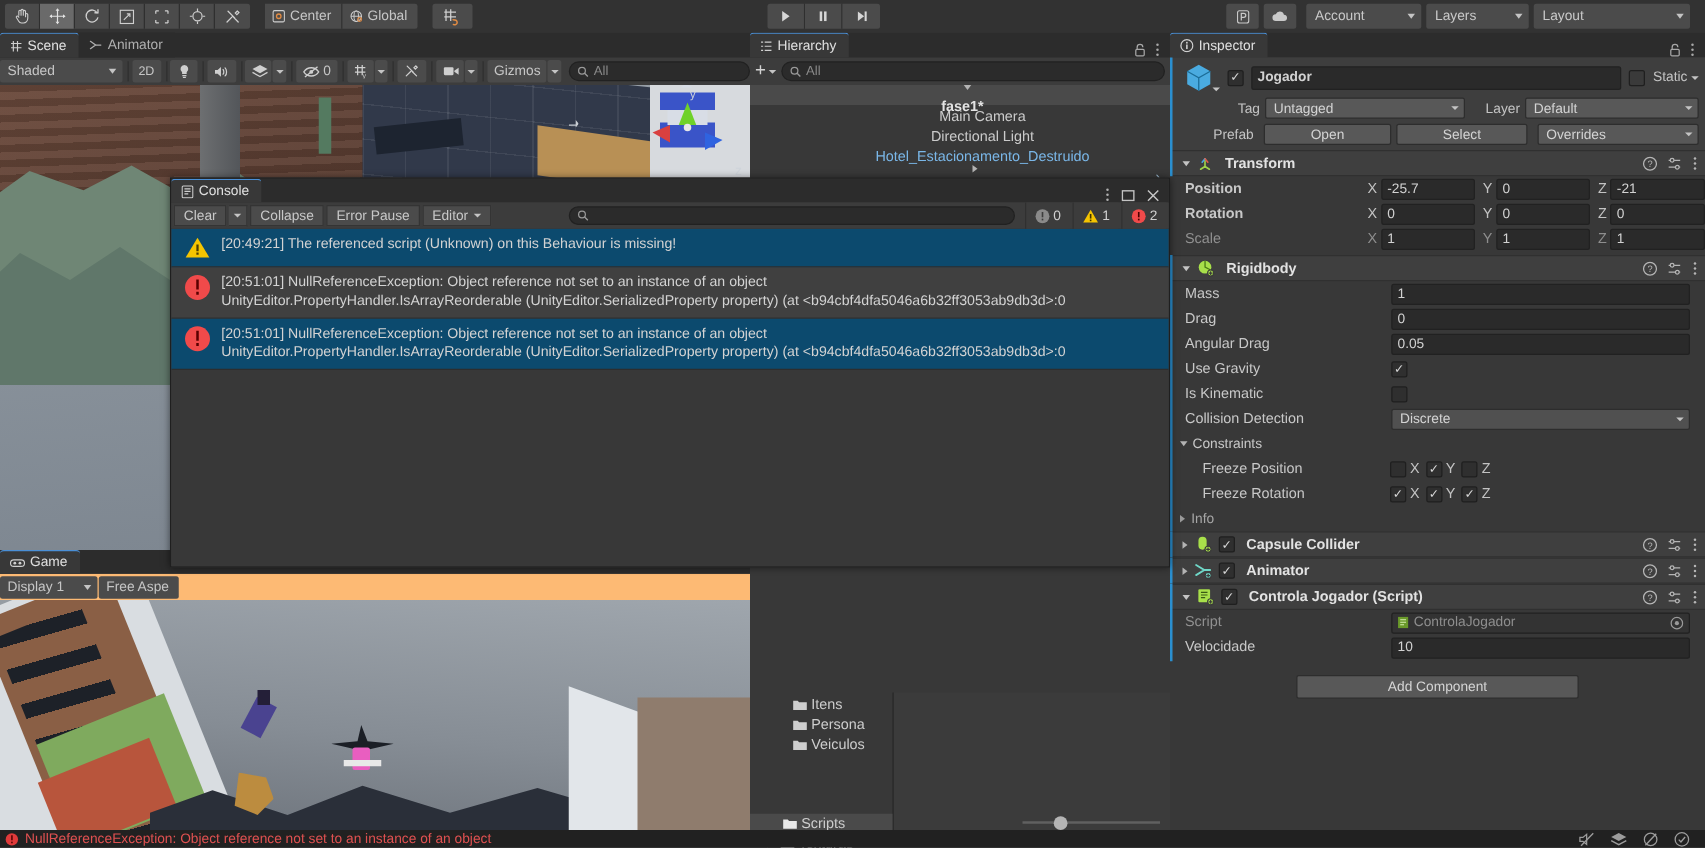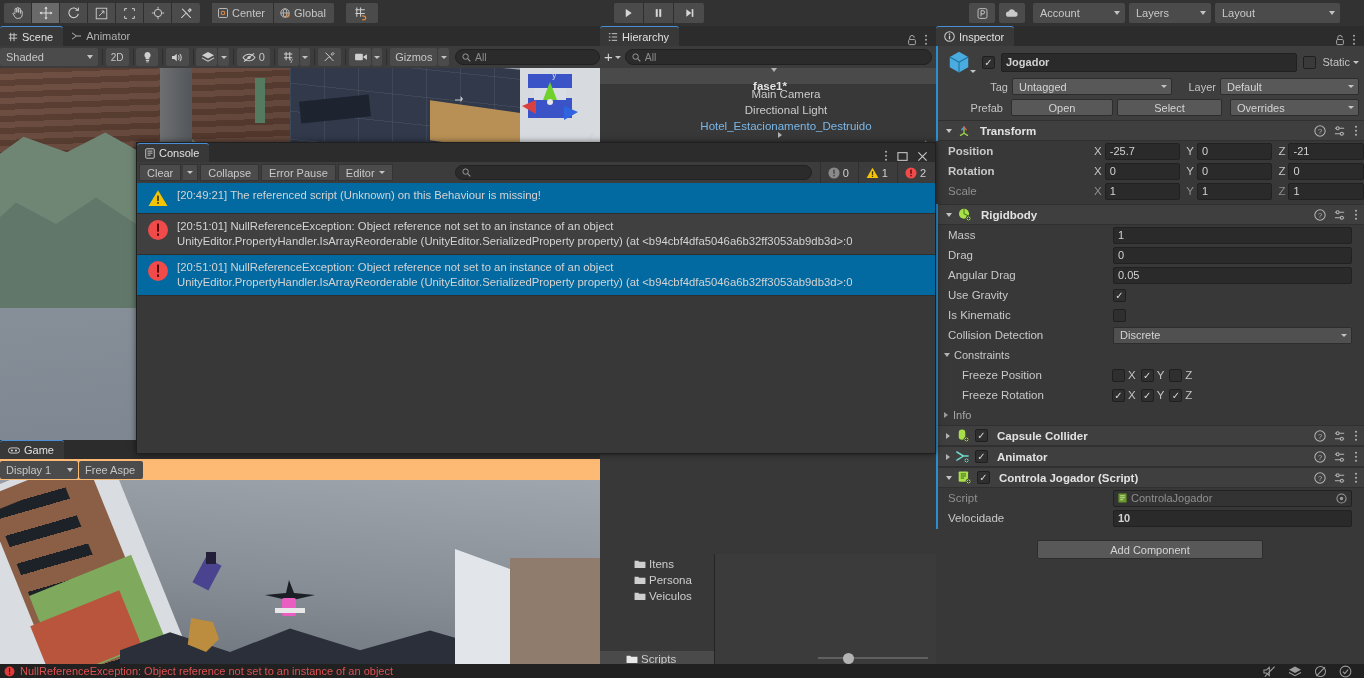--- a/index.html
+++ b/index.html
@@ -89,21 +89,21 @@
   .axis-l { color:#c3c3c3; font-size:11.5px; margin-right:3px; }
   .accent-bar { position:absolute; left:0; width:2px; background:#2a8fd0; }
 
   
   #console { left:136px; top:142px; width:800px; height:312px; background:#383838; border:1px solid #1f1f1f; box-shadow:0 0 6px rgba(0,0,0,.55); }
   #console-tabbar { height:19px; background:#2c2c2c; display:flex; align-items:flex-end; }
   #console-toolbar { height:21px; background:#3c3c3c; display:flex; align-items:center; padding:0 2px; gap:2px; }
   .cbtn { height:17px; background:#4b4b4b; border:1px solid #343434; display:flex; align-items:center; padding:0 7px; color:#c8c8c8; font-size:11px; }
   .count-pill { height:21px; display:flex; align-items:center; gap:3px; padding:0 7px; background:#3c3c3c; border-left:1px solid #303030; font-size:11px; color:#d0d0d0; }
   .log-entry { display:flex; gap:8px; padding:5px 6px 5px 10px; border-bottom:1px solid #2e2e2e; }
-  .log-entry.even { background:#0369a1; }
+  .log-entry.even { background:#0c4a6e; }
   .log-entry.odd  { background:#404040; }
   .log-text { font-size:11.3px; line-height:15px; color:#d3d3d3; white-space:nowrap; overflow:hidden; }
   #console-body { height:calc(100% - 40px); overflow:hidden; background:#383838; }
 
   
   #statusbar { left:0; top:664px; width:1364px; height:14px; background:#212121; display:flex; align-items:center; gap:5px; padding:0 4px; }
   #statusbar .msg { color:#e05151; font-size:11px; white-space:nowrap; }
   #status-icons { margin-left:auto; display:flex; align-items:center; gap:12px; padding-right:8px; color:#9c9c9c; }
 
   
@@ -198,21 +198,21 @@
           </svg>
       </div>
       <div class="play-btn" style="border-right:none;border-radius:0 2px 2px 0;">
         <svg width="11" height="12" viewBox="0 0 12 12">
             <path d="M2.5 1.8 8 6l-5.5 4.2z" fill="#d6d6d6"></path>
             <rect x="8.4" y="1.8" width="1.8" height="8.4" fill="#d6d6d6"></rect>
           </svg>
       </div>
     </div>
 
-    <div class="grp" style="position:absolute;right:24px;">
+    <div class="grp" style="position:absolute;right:12px;">
       <div class="tool-ico" style="width:26px;border-radius:2px;border-right:none;margin-right:4px;">
         <svg width="13" height="13" viewBox="0 0 16 16">
             <rect x="2.5" y="2" width="11" height="12" rx="2" fill="none" stroke="#c9c9c9" stroke-width="1.1"></rect>
             <path d="M6.2 11.5v-7h2.4a2 2 0 0 1 0 4H6.2" fill="none" stroke="#c9c9c9" stroke-width="1.2"></path>
           </svg>
       </div>
       <div class="tool-ico" style="width:26px;border-radius:2px;border-right:none;margin-right:4px;">
         <svg width="14" height="12" viewBox="0 0 16 14">
             <path d="M4.2 11.5h7.2a3 3 0 0 0 .3-6A4.1 4.1 0 0 0 4 5.2a2.9 2.9 0 0 0 .2 6.3z" fill="#c9c9c9"></path>
           </svg>
@@ -869,21 +869,21 @@
             <span>ControlaJogador</span>
           </span>
           <svg width="11" height="11" viewBox="0 0 12 12">
               <circle cx="6" cy="6" r="5" fill="none" stroke="#9a9a9a" stroke-width="1.1"></circle>
               <circle cx="6" cy="6" r="1.8" fill="#9a9a9a"></circle>
             </svg>
         </div>
       </div>
       <div class="prop-row">
         <span class="prop-label">Velocidade</span>
-        <div class="field" style="flex:1;margin-right:12px;font-weight:bold;">
+        <div class="field" style="flex:1;margin-right:12px;">
             <span>10</span>
           </div>
       </div>
     </div>
 
     <div style="display:flex;justify-content:center;margin-top:12px;">
       <div class="btnflat" style="width:226px;height:19px;background:#585858;">
         <span>Add Component</span>
       </div>
     </div>

